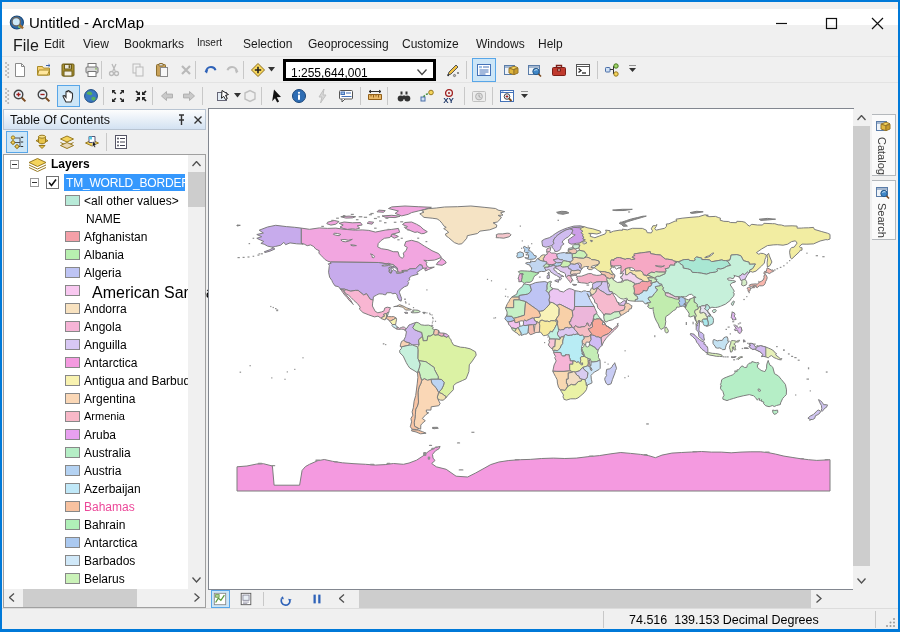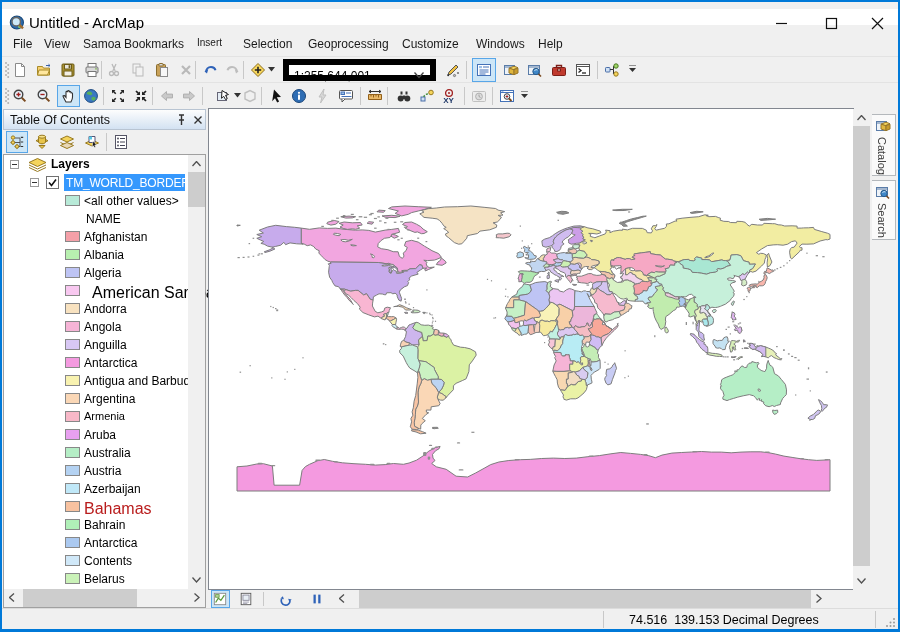--- a/index.html
+++ b/index.html
@@ -18,23 +18,23 @@
           <path d="M9.8 10.2l3.4 3.4" stroke="#a06a30" stroke-width="2.2"></path>
         </svg></div>
 <div class="abs txt" style="left:27px;top:5px;font-size:15px;color:#000">Untitled - ArcMap</div>
 <svg class="abs" style="left:758px;top:0" width="138" height="28">
         <path d="M16 14.5h11" stroke="#111" stroke-width="1.2"></path>
         <rect x="66.5" y="9.5" width="10" height="10" fill="none" stroke="#111" stroke-width="1.2"></rect>
         <path d="M112 9l11 11M123 9l-11 11" stroke="#111" stroke-width="1.2"></path>
       </svg>
 </div>
 <div class="abs" style="left:0;top:28px;width:896px;height:26px;background:#f0f0f0">
-<div class="abs txt" style="left:11px;top:7px;font-size:12px;color:#1a1a1a">File</div>
-<div class="abs txt" style="left:42px;top:7px;font-size:12px;color:#1a1a1a">View</div>
-<div class="abs txt" style="left:81px;top:7px;font-size:12px;color:#1a1a1a">Samoa</div>
+<div class="abs txt" style="left:11px;top:7px;font-size:16px;color:#1a1a1a">File</div>
+<div class="abs txt" style="left:42px;top:7px;font-size:12px;color:#1a1a1a">Edit</div>
+<div class="abs txt" style="left:81px;top:7px;font-size:12px;color:#1a1a1a">View</div>
 <div class="abs txt" style="left:122px;top:7px;font-size:12px;color:#1a1a1a">Bookmarks</div>
 <div class="abs txt" style="left:195px;top:7px;font-size:10px;color:#1a1a1a">Insert</div>
 <div class="abs txt" style="left:241px;top:7px;font-size:12px;color:#1a1a1a">Selection</div>
 <div class="abs txt" style="left:306px;top:7px;font-size:12px;color:#1a1a1a">Geoprocessing</div>
 <div class="abs txt" style="left:400px;top:7px;font-size:12px;color:#1a1a1a">Customize</div>
 <div class="abs txt" style="left:474px;top:7px;font-size:12px;color:#1a1a1a">Windows</div>
 <div class="abs txt" style="left:536px;top:7px;font-size:12px;color:#1a1a1a">Help</div>
 </div>
 <div class="abs" style="left:0;top:54px;width:896px;height:26px;background:#f0f0f0;border-top:1px solid #e3e3e3">
 <div style="position:absolute;left:2px;top:4px"><svg width="7" height="18">
@@ -96,21 +96,21 @@
           <path d="M13.5 9.5L9.7 7.1 11 11.5z" fill="#bdbdbd"></path>
         </svg></div>
 <div style="position:absolute;left:241px;top:4px;width:1px;height:18px;background:#c8c8c8"></div>
 <div style="position:absolute;left:248px;top:5px;width:16px;height:16px"><svg width="16" height="16" viewBox="0 0 16 16" style="">
           <path d="M8 1.5l6.5 6.5L8 14.5 1.5 8z" fill="#f8d75c" stroke="#8a6d1f"></path>
           <path d="M8 4.8v6.4M4.8 8h6.4" stroke="#222" stroke-width="1.6"></path>
         </svg></div>
 <svg class="abs" style="left:266px;top:10px" width="8" height="6">
         <path d="M0 0h7l-3.5 4.5z" fill="#333"></path>
       </svg>
-<div class="abs" style="left:281px;top:2px;width:153px;height:22px;background:#fff;border:6px solid #000000">
+<div class="abs" style="left:281px;top:2px;width:153px;height:22px;background:#fff;border:3px solid #000000">
         <div class="abs txt" style="left:5px;top:4px;font-size:12px;color:#000">1:255,644,001</div>
         <svg class="abs" style="right:6px;top:7px" width="10" height="7">
           <path d="M0.5 0.5l4.5 5 4.5-5" fill="none" stroke="#444" stroke-width="1.3"></path>
         </svg>
       </div>
 <div style="position:absolute;left:443px;top:5px;width:16px;height:16px"><svg width="16" height="16" viewBox="0 0 16 16" style="">
           <path d="M3 13l1-3 7-7 2 2-7 7z" fill="#f0c040" stroke="#555"></path>
           <path d="M11 3l2 2" stroke="#555"></path>
           <circle cx="3.2" cy="13.2" r="1" fill="#333"></circle>
           <circle cx="13" cy="11" r="1.1" fill="#777"></circle>
@@ -370,27 +370,27 @@
 <div class="abs txt" style="left:80px;top:255px;font-size:11px;color:#000">Armenia</div>
 <div class="abs" style="left:61px;top:274px;width:15px;height:11px;background:#e8a0f0;border:1px solid #888"></div>
 <div class="abs txt" style="left:80px;top:273px;font-size:12px;color:#000">Aruba</div>
 <div class="abs" style="left:61px;top:292px;width:15px;height:11px;background:#b5eec6;border:1px solid #888"></div>
 <div class="abs txt" style="left:80px;top:291px;font-size:12px;color:#000">Australia</div>
 <div class="abs" style="left:61px;top:310px;width:15px;height:11px;background:#b4d2f2;border:1px solid #888"></div>
 <div class="abs txt" style="left:80px;top:309px;font-size:12px;color:#000">Austria</div>
 <div class="abs" style="left:61px;top:328px;width:15px;height:11px;background:#c0e8f8;border:1px solid #888"></div>
 <div class="abs txt" style="left:80px;top:327px;font-size:12px;color:#000">Azerbaijan</div>
 <div class="abs" style="left:61px;top:346px;width:15px;height:11px;background:#f8c2a0;border:1px solid #888"></div>
-<div class="abs txt" style="left:80px;top:345px;font-size:16px;color:#b91c1c">Bahamas</div>
+<div class="abs txt" style="left:80px;top:345px;font-size:12px;color:#ec4899">Bahamas</div>
 <div class="abs" style="left:61px;top:364px;width:15px;height:11px;background:#b0f0b8;border:1px solid #888"></div>
 <div class="abs txt" style="left:80px;top:363px;font-size:12px;color:#000">Bahrain</div>
 <div class="abs" style="left:61px;top:382px;width:15px;height:11px;background:#abc9f0;border:1px solid #888"></div>
 <div class="abs txt" style="left:80px;top:381px;font-size:12px;color:#000">Antarctica</div>
 <div class="abs" style="left:61px;top:400px;width:15px;height:11px;background:#d0e8f8;border:1px solid #888"></div>
-<div class="abs txt" style="left:80px;top:399px;font-size:12px;color:#000">Contents</div>
+<div class="abs txt" style="left:80px;top:399px;font-size:12px;color:#000">Barbados</div>
 <div class="abs" style="left:61px;top:418px;width:15px;height:11px;background:#caf2b8;border:1px solid #888"></div>
 <div class="abs txt" style="left:80px;top:417px;font-size:12px;color:#000">Belarus</div>
 <div class="abs" style="left:184px;top:0;width:17px;height:434px;background:#f0f0f0">
           <svg class="abs" style="left:4px;top:6px" width="9" height="6">
             <path d="M0.5 5L4.5 0.5 8.5 5" fill="none" stroke="#505050" stroke-width="1.3"></path>
           </svg>
           <div class="abs" style="left:0;top:17px;width:17px;height:35px;background:#cdcdcd"></div>
           <svg class="abs" style="left:4px;top:422px" width="9" height="6">
             <path d="M0.5 0.5L4.5 5 8.5 0.5" fill="none" stroke="#505050" stroke-width="1.3"></path>
           </svg>

